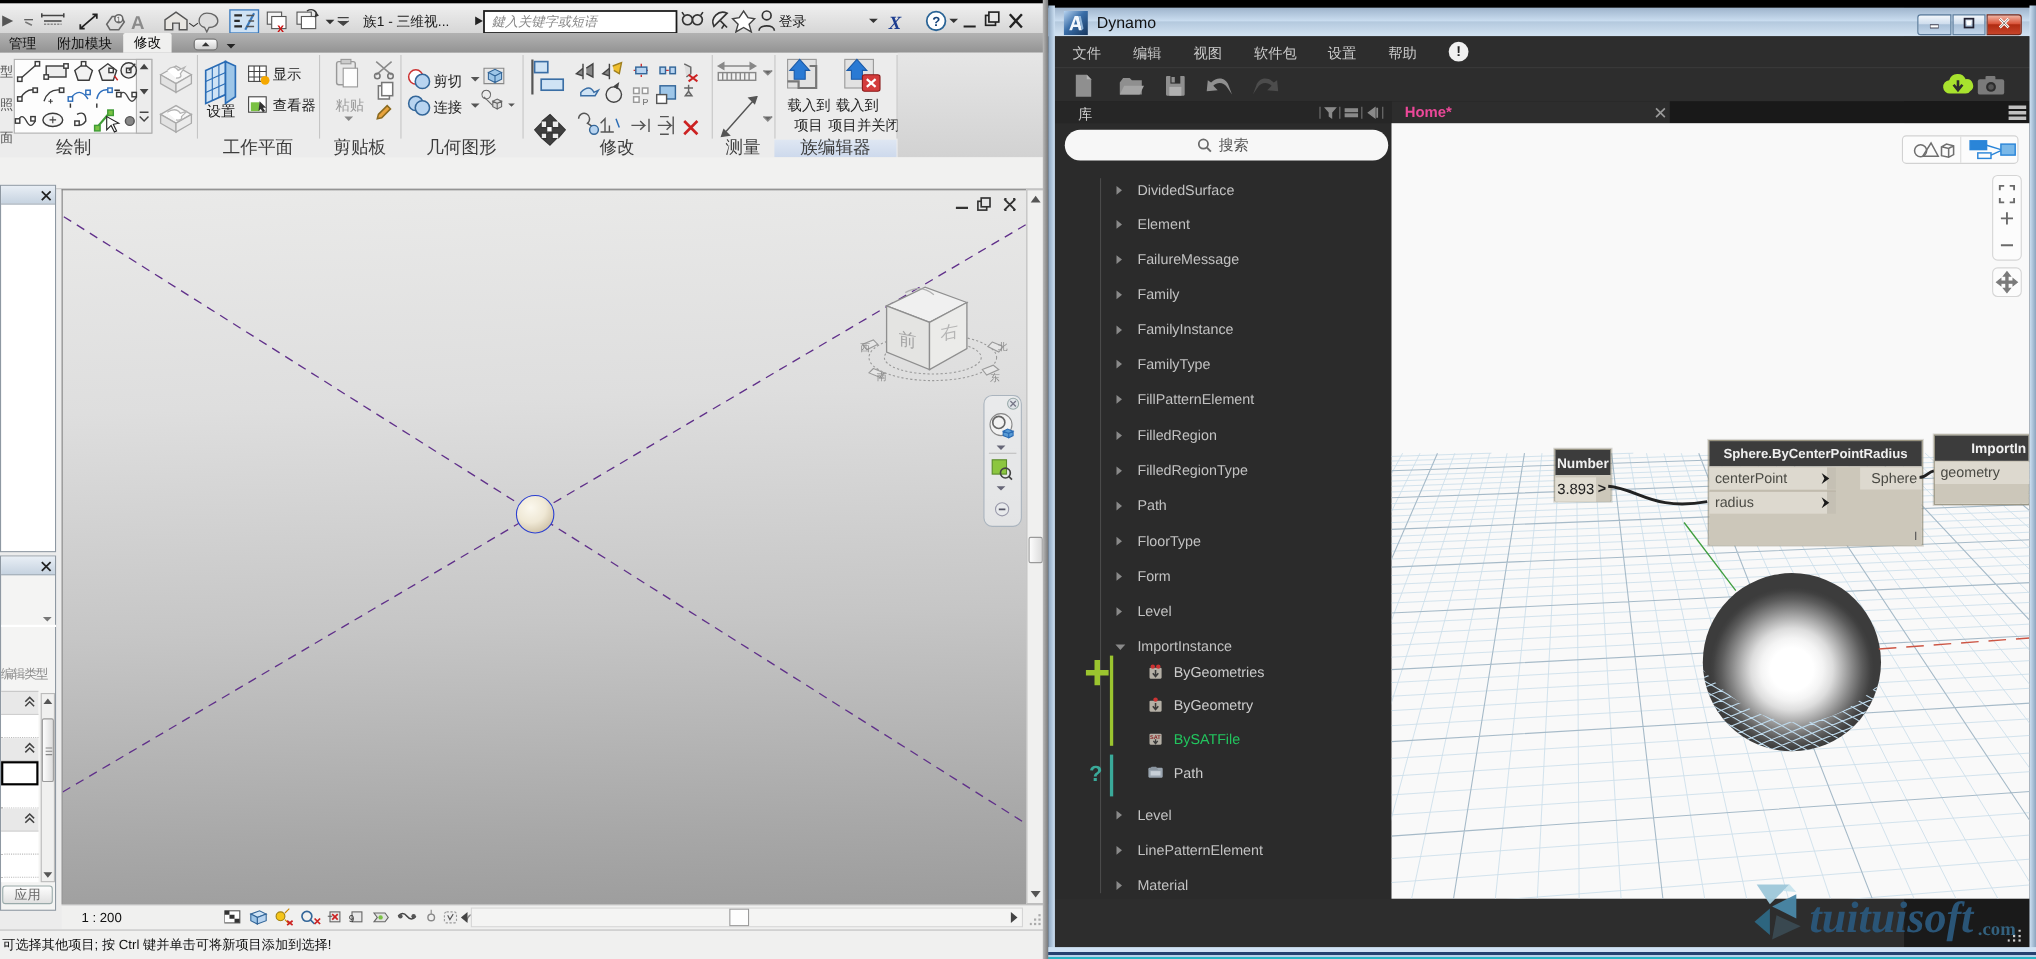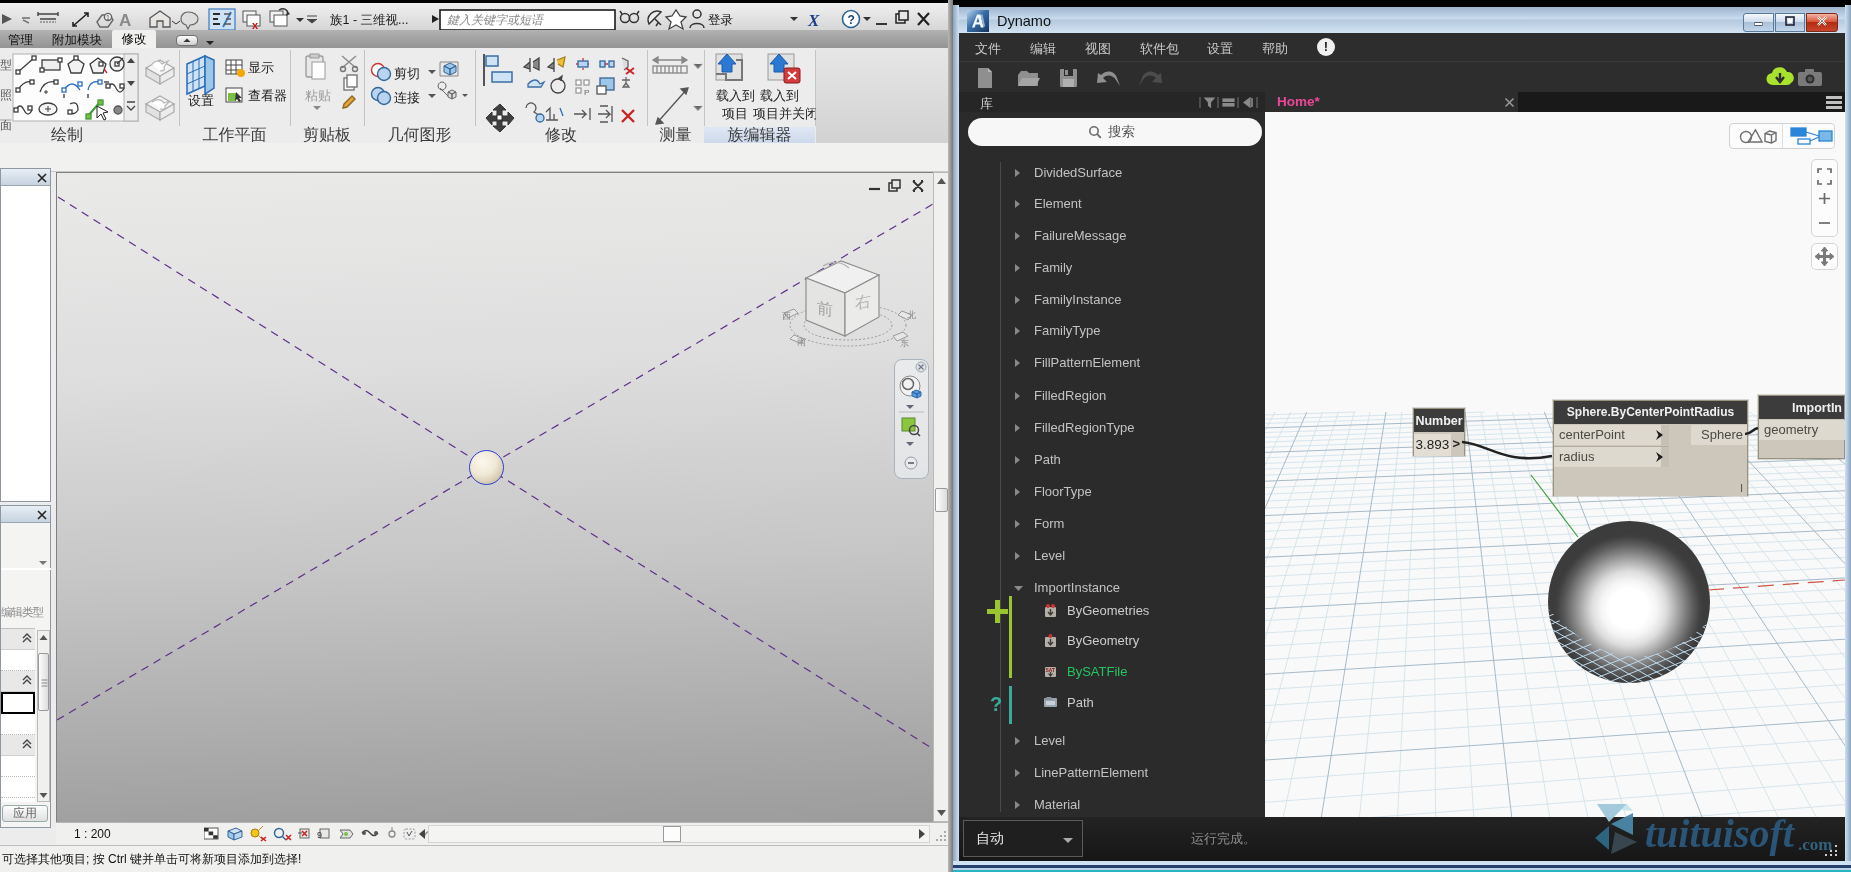--- a/index.html
+++ b/index.html
@@ -739,29 +739,20 @@
           </svg>
   </div>
   <div class="abs" style="left:546px;top:131px;width:27px;height:27px;background:#fcfcfc;border:1px solid #d5d5d5;border-radius:5px">
    <svg width="25" height="25" viewBox="0 0 25 25">
             <g fill="#7a7a7a" stroke="#7a7a7a">
               <path d="M12.5 3 l3.2 4 h-6.4 Z M12.5 22 l3.2 -4 h-6.4 Z M3 12.5 l4 -3.2 v6.4 Z M22 12.5 l-4 -3.2 v6.4 Z M11.5 7 h2 v11 h-2 Z M7 11.5 h11 v2 h-11 Z"></path>
             </g>
           </svg>
   </div>
  </div>
- <div id="dy-bottom">
-  <div class="abs" style="left:4px;top:3px;width:120px;height:37px;background:#1f1f1f;border:1px solid #5a5a5a">
-   <span class="abs" style="left:12px;top:9px;font-size:14px;color:#e8e8e8">自动</span>
-   <svg class="abs" style="left:98px;top:15px" width="12" height="9">
-            <path d="M1 2 l5 5 5 -5 Z" fill="#aaa"></path>
-          </svg>
-  </div>
-  <span class="abs" style="left:232px;top:13px;font-size:13px;color:#8f8f8f">运行完成。</span>
- </div>
 
  <svg class="abs" style="left:640px;top:800px" width="250" height="61" viewBox="0 0 250 61">
   <g opacity="0.95">
    <path d="M4 4 L34 4 L16 22 Z" fill="#9ec8da"></path>
    <path d="M18 24 L40 13 L40 35 Z" fill="#4a88a8"></path>
    <path d="M16 26 L16 50 L2 38 Z" fill="#2e6884"></path>
    <path d="M18 54 L44 42 L22 32 Z" fill="#3a4a52"></path>
    <path d="M34 4 L40 11 L28 10 Z" fill="#c8e4ee"></path>
   </g>
   <text x="52" y="47" font-family="Liberation Serif,serif" font-style="italic" font-weight="bold" font-size="40" fill="#2a5577">tuituisoft</text>

